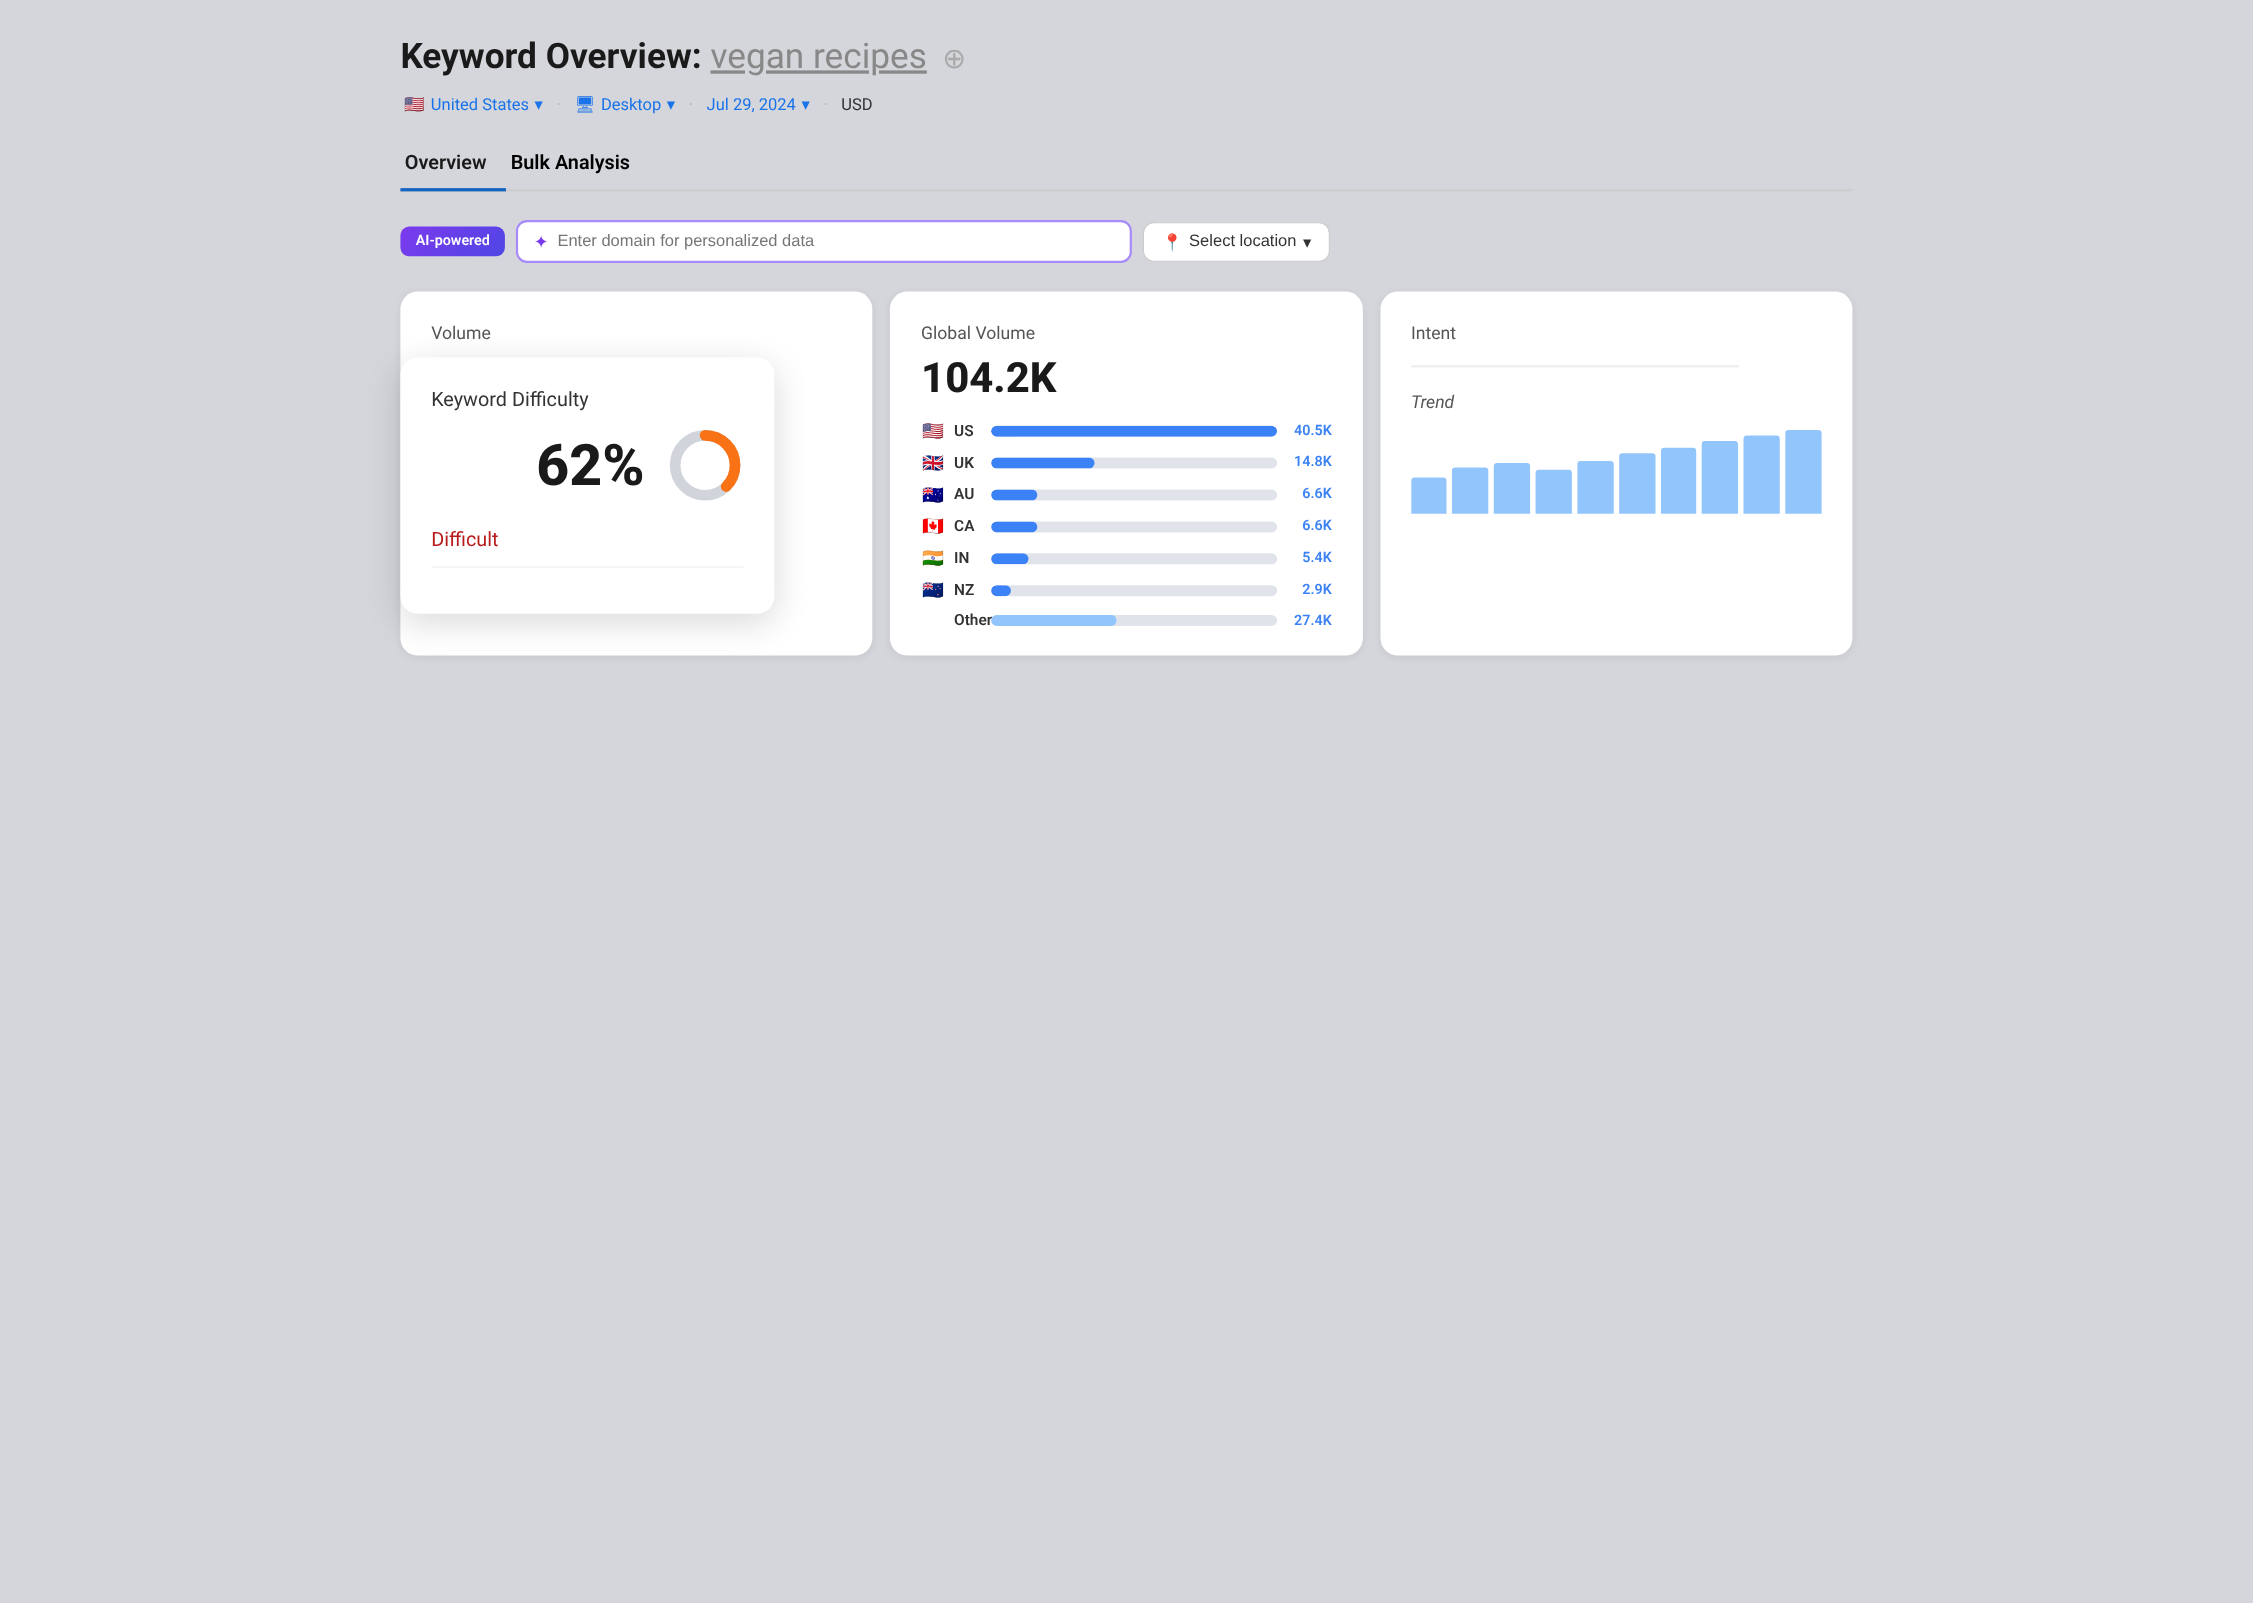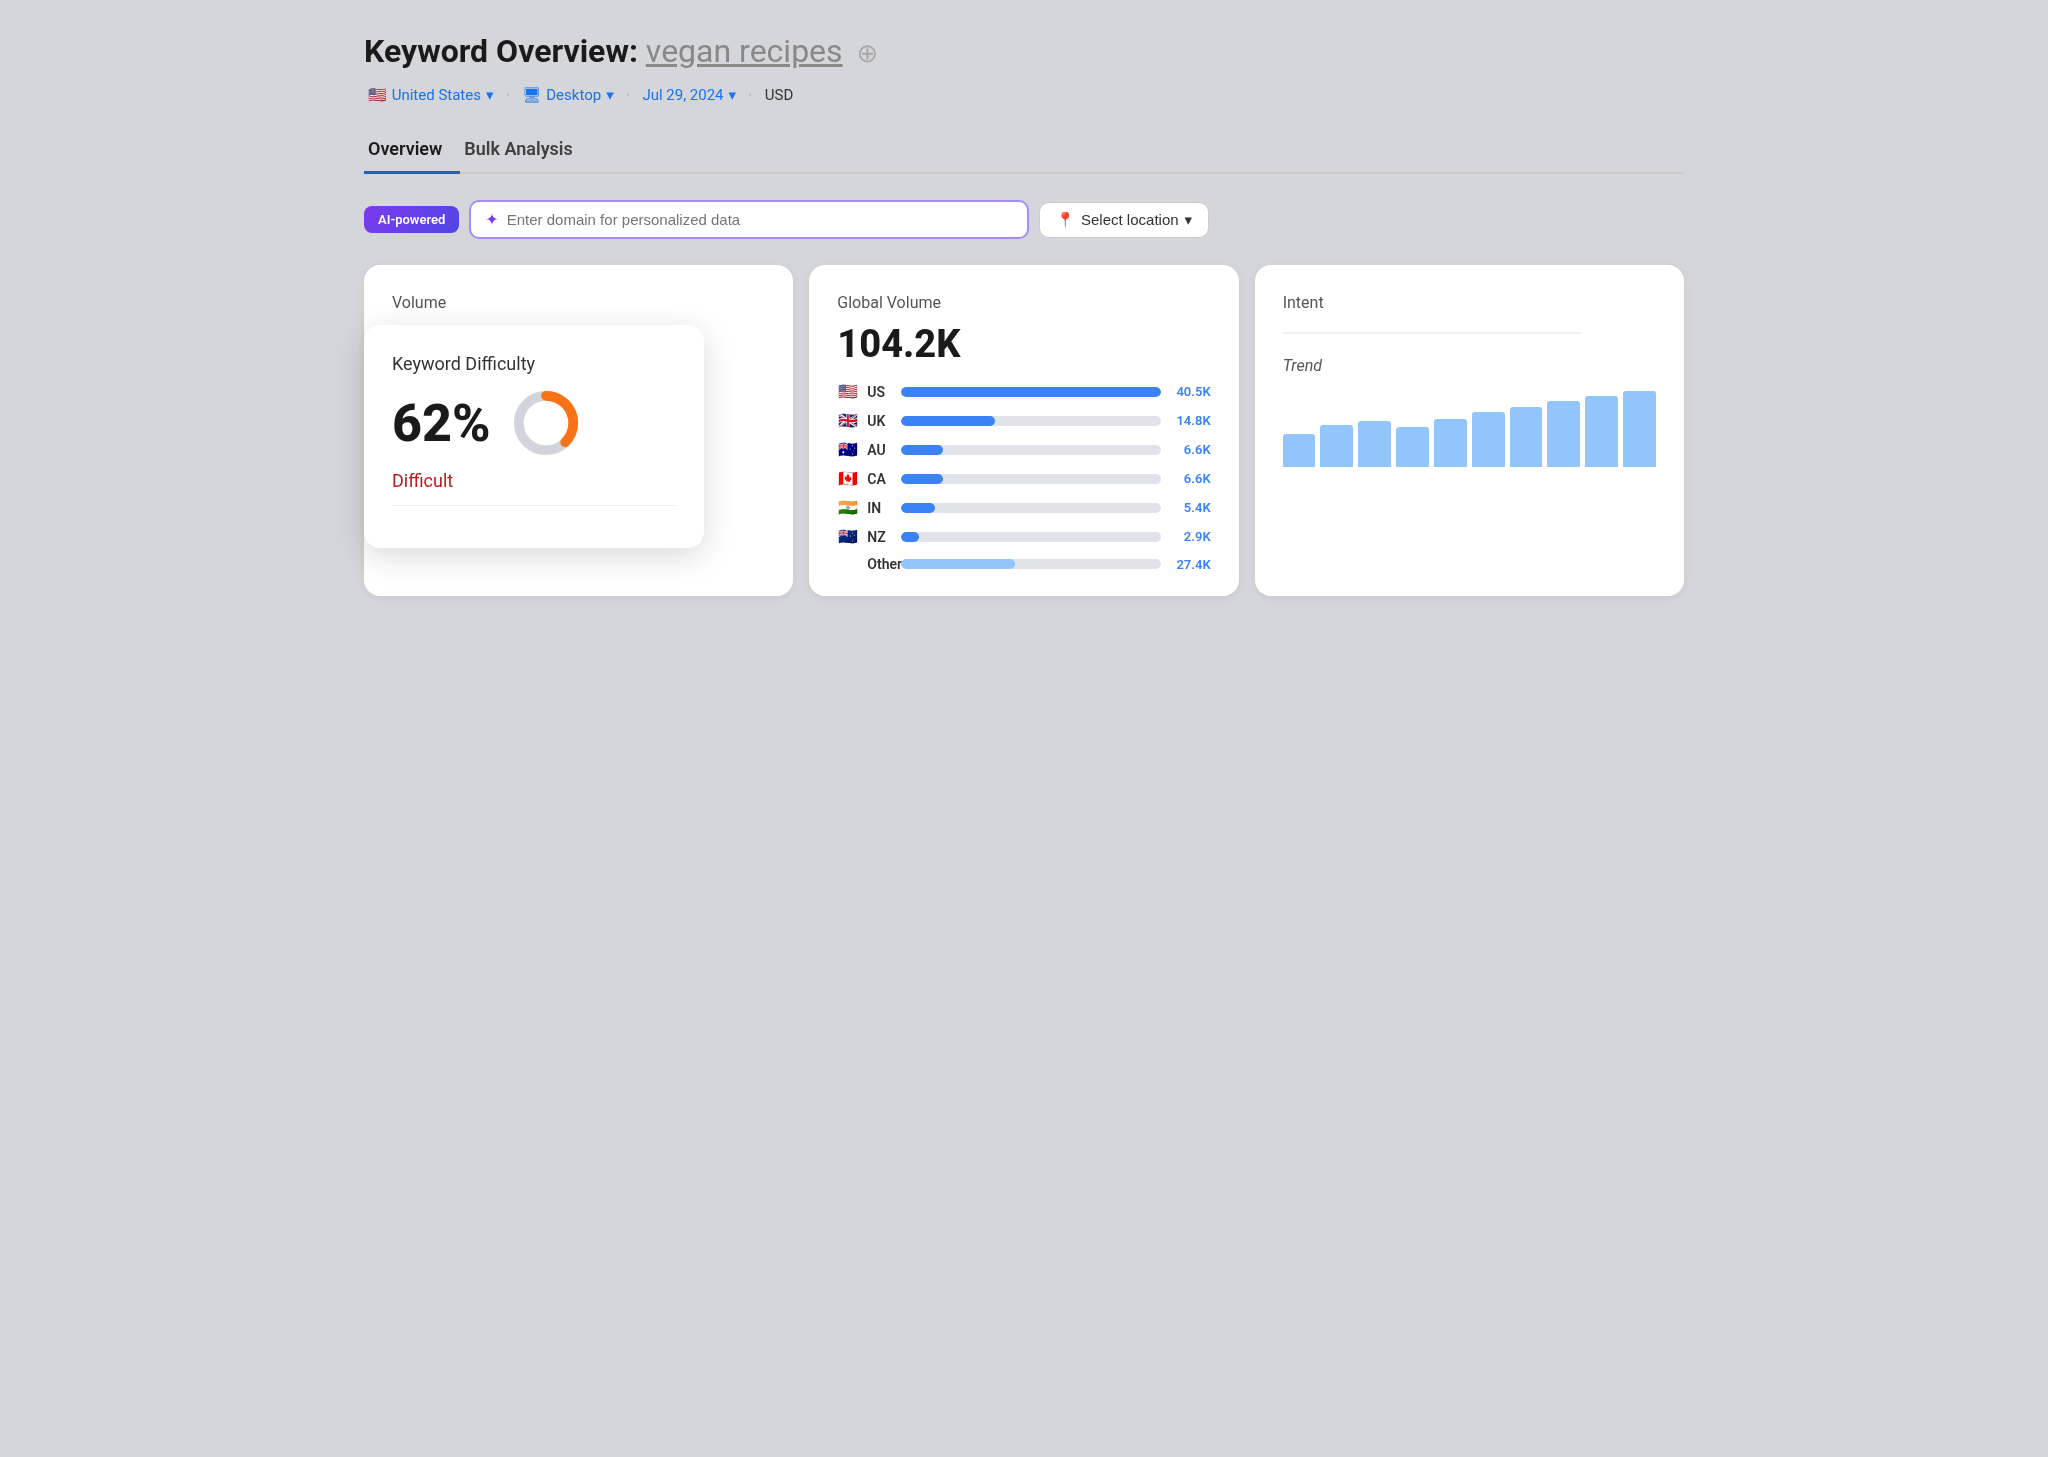--- a/index.html
+++ b/index.html
@@ -56,21 +56,21 @@
     .tabs {
       display: flex;
       gap: 0;
       border-bottom: 2px solid #ccc;
       margin-bottom: 26px;
     }
     .tab {
       padding: 10px 18px 12px 4px;
       font-size: 18px;
       font-weight: 600;
-      color: #404040;
+      color: #000000;
       cursor: pointer;
       border-bottom: 3px solid transparent;
       margin-bottom: -2px;
     }
     .tab.active {
       color: #1a1a1a;
       border-bottom: 3px solid #1565c0;
     }
     
     .ai-search-row {
@@ -243,21 +243,22 @@
     .kd-label {
       font-size: 18px;
       color: #333;
       font-weight: 400;
       margin-bottom: 14px;
     }
     .kd-value-row {
       display: flex;
       align-items: center;
       gap: 20px;
-      margin-bottom: 12px;
+      margin-bottom: 22px;
+      justify-content: flex-end;
     }
     .kd-percent {
       font-size: 52px;
       font-weight: 800;
       color: #1a1a1a;
     }
     .kd-donut-wrapper {
       position: relative;
       width: 70px;
       height: 70px;

